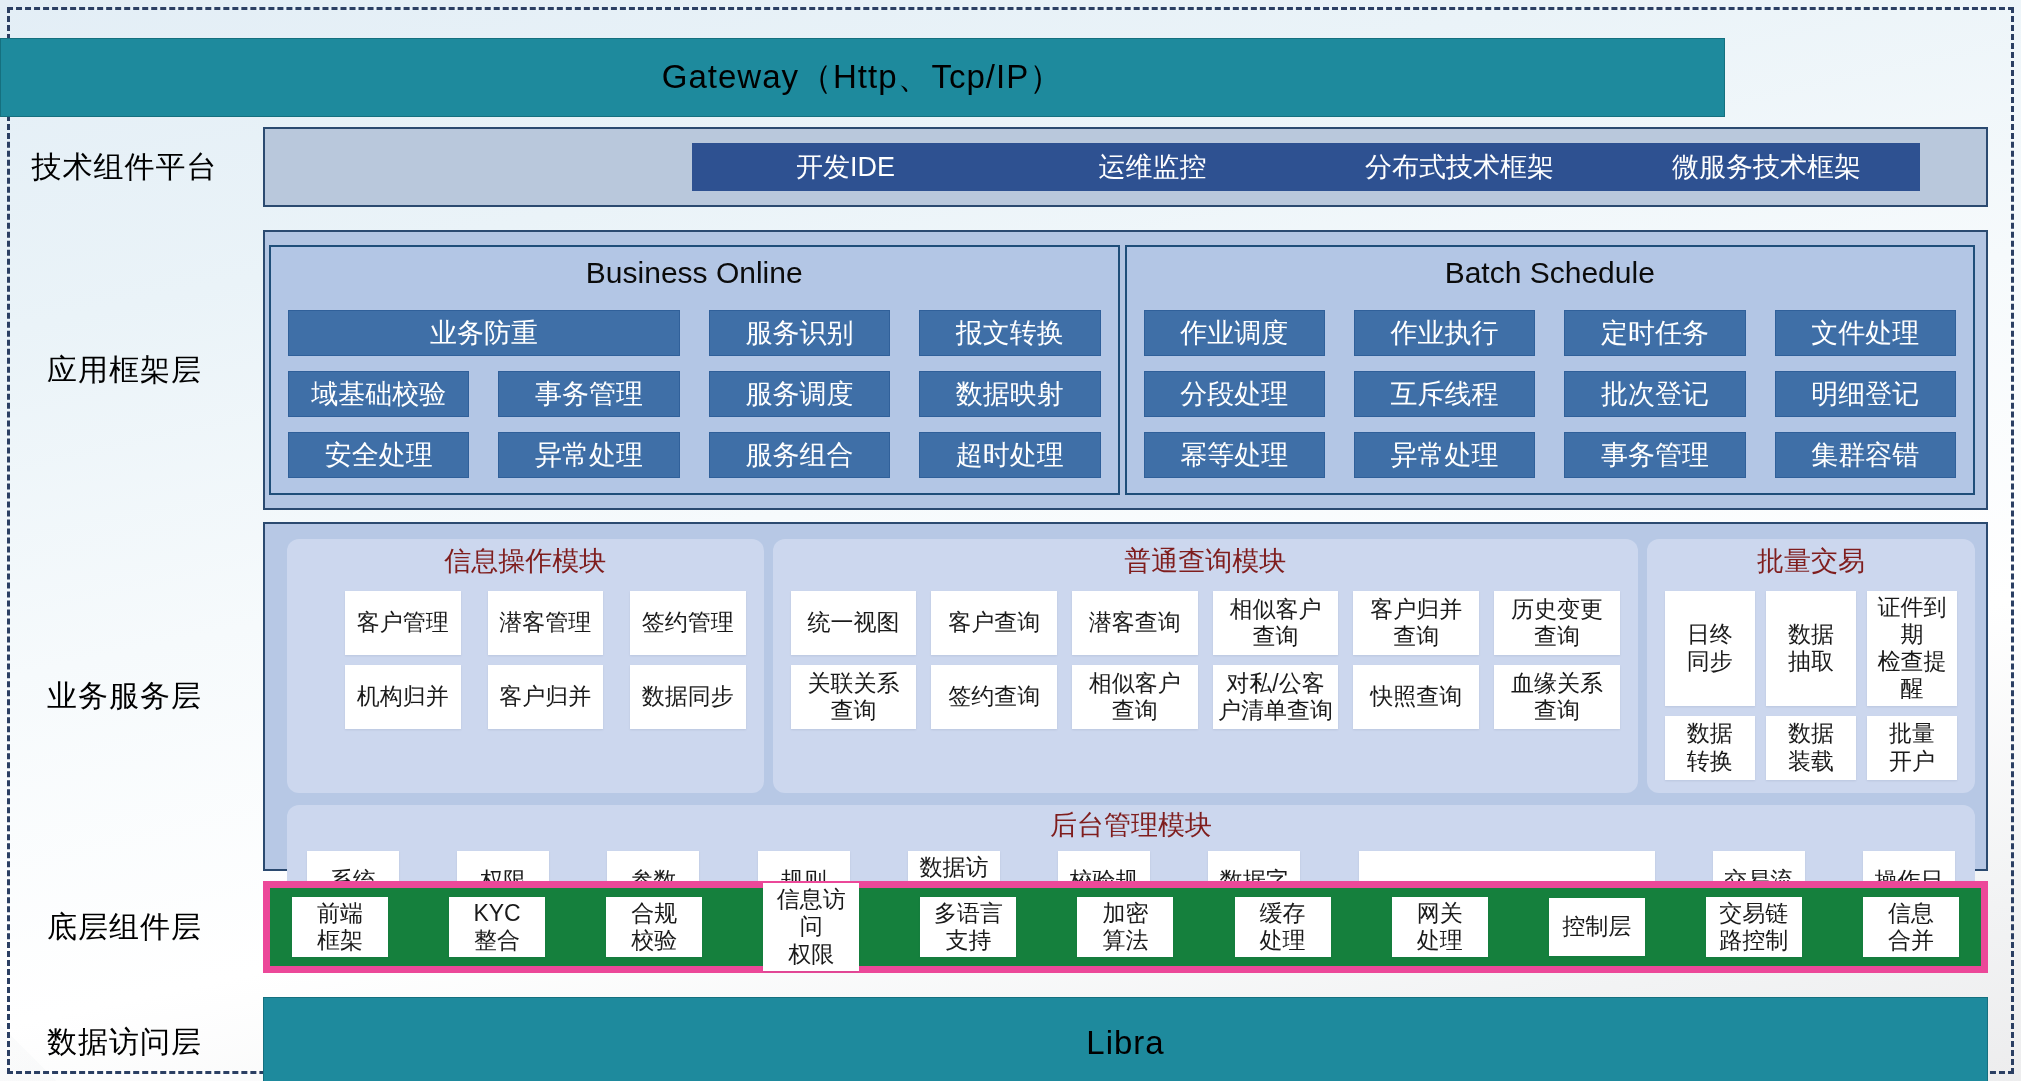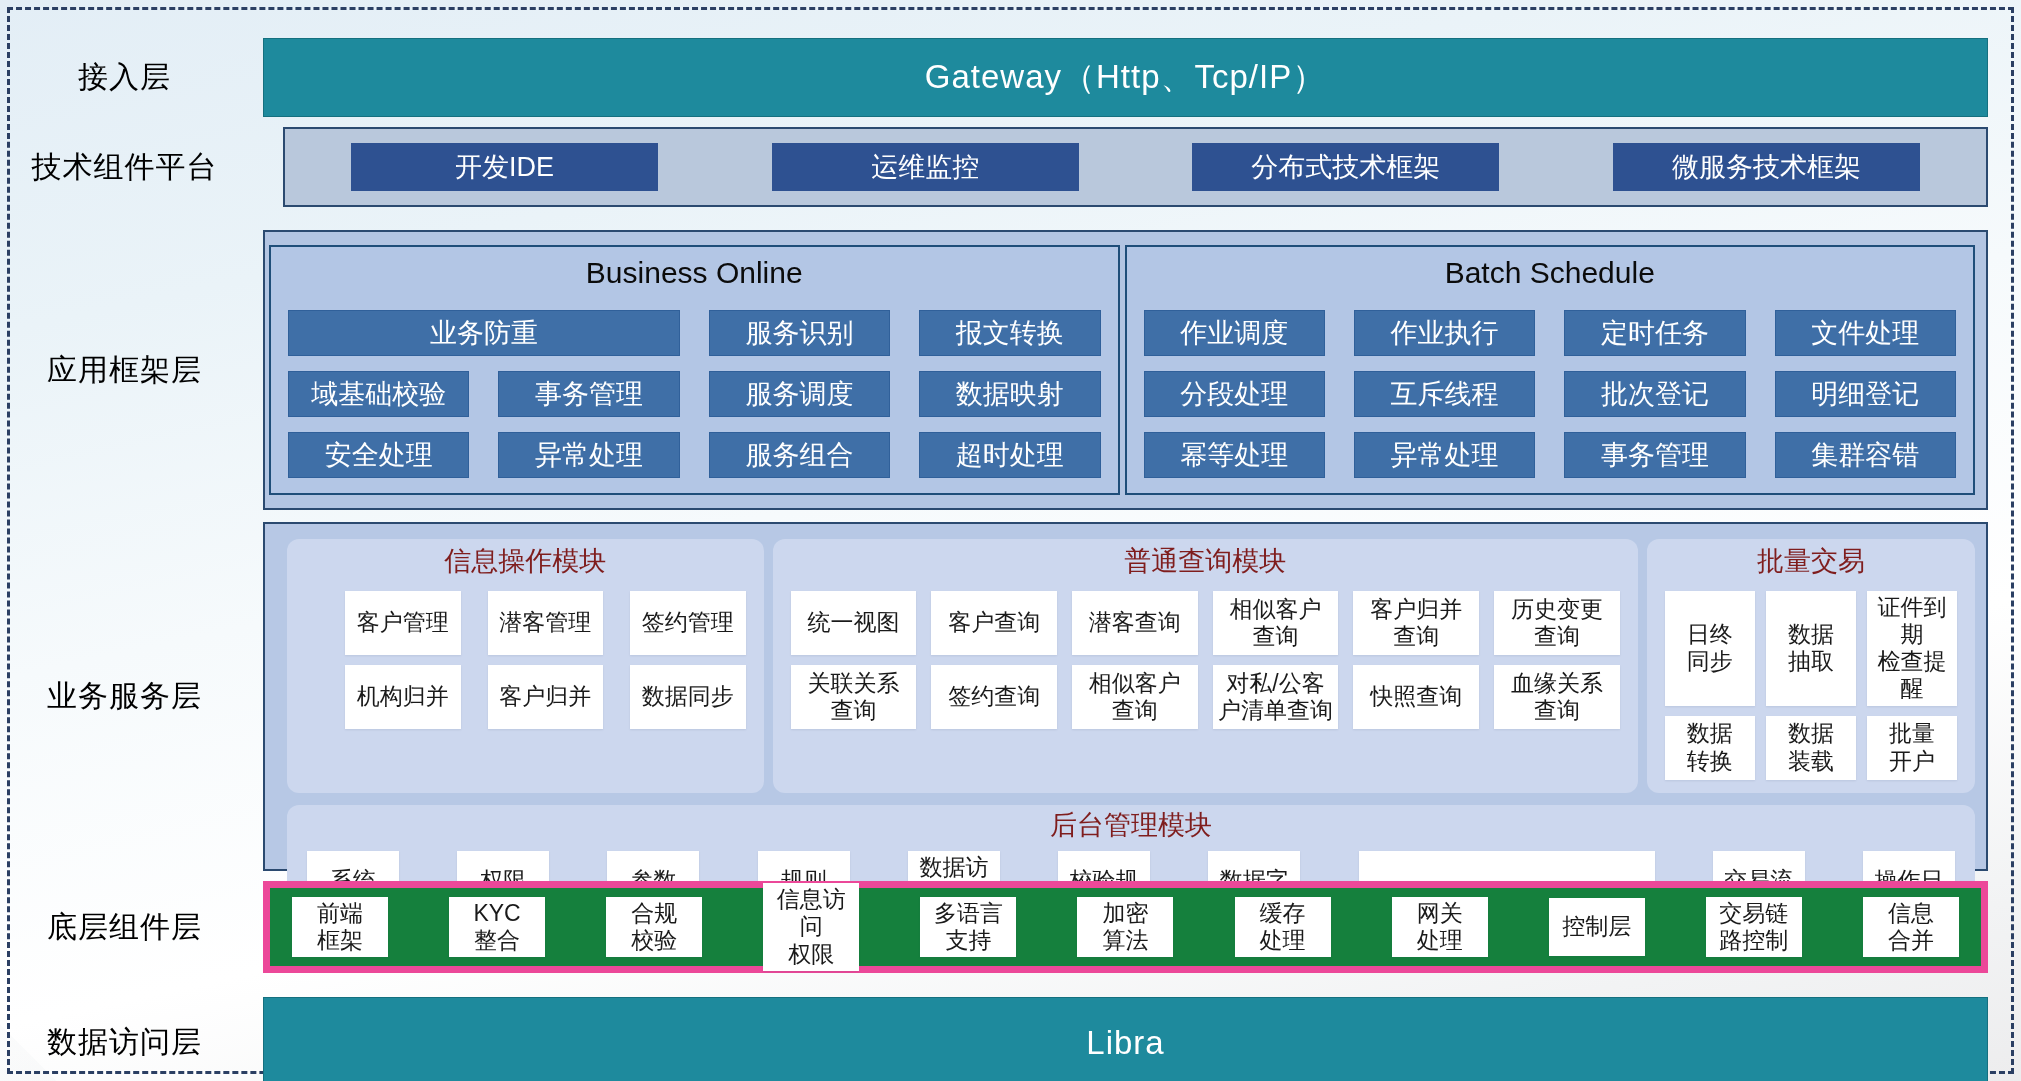--- a/index.html
+++ b/index.html
@@ -25,34 +25,34 @@
   .row { display: flex; }
   .row-label {
     width: 263px; flex: 0 0 263px; display: flex; align-items: center; justify-content: center;
     color: #000; font-size: 30px; letter-spacing: 1px; text-align: center; padding-right: 14px; box-sizing: border-box;
   }
   .row-content { width: 1725px; flex: 0 0 1725px; box-sizing: border-box; }
 
   .teal-bar {
     height: 100%; background: #1e8a9d; border: 1px solid #15707f;
     display: flex; align-items: center; justify-content: center;
-    color: #ffffff; font-size: 33px; letter-spacing: 1px; box-sizing: border-box;
+    color: #000000; font-size: 33px; letter-spacing: 1px; box-sizing: border-box;
   }
 
   
   .r-access   { margin-top: 38px; height: 79px; }
   .r-tech     { margin-top: 10px; height: 80px; }
   .r-frame    { margin-top: 23px; height: 280px; }
   .r-service  { margin-top: 12px; height: 349px; }
   .r-base     { margin-top: 10px; height: 92px; }
   .r-data     { margin-top: 24px; height: 91px; }
 
   .tech-box {
     height: 100%; background: #b9c8dc; border: 2px solid #2b4a70; box-sizing: border-box;
-    display: flex; align-items: center; justify-content: space-between; padding: 0 66px; margin-left: 20px;
+    display: flex; align-items: center; justify-content: flex-end; padding: 0 66px;
   }
   .tech-btn {
     width: 307px; height: 48px; background: #2e5191; color: #fff; font-size: 27px;
     display: flex; align-items: center; justify-content: center;
   }
 
   .frame-box {
     height: 100%; background: #b3c5e2; border: 2px solid #2b4a70; box-sizing: border-box;
     display: flex; gap: 5px; padding: 13px 11px 13px 4px;
   }
@@ -101,21 +101,20 @@
   .base-box .wbtn { flex: 0 0 96px; min-height: 58px; }
 </style>
 </head>
 <body>
 
 <div class="page-border"></div>
 
 <div class="canvas">
 
   <div class="row r-access">
-    <div class="row-label">接入层</div>
     <div class="row-content">
       <div class="teal-bar">Gateway（Http、Tcp/IP）</div>
     </div>
   </div>
 
   <div class="row r-tech">
     <div class="row-label">技术组件平台</div>
     <div class="row-content">
       <div class="tech-box">
         <div class="tech-btn">开发IDE</div>

